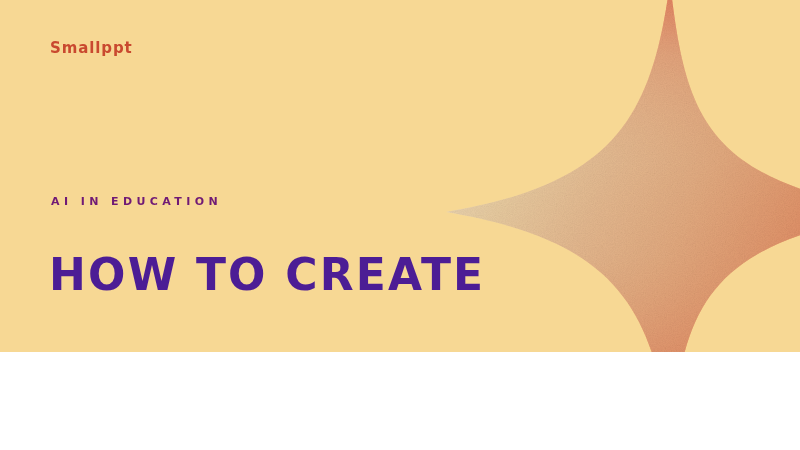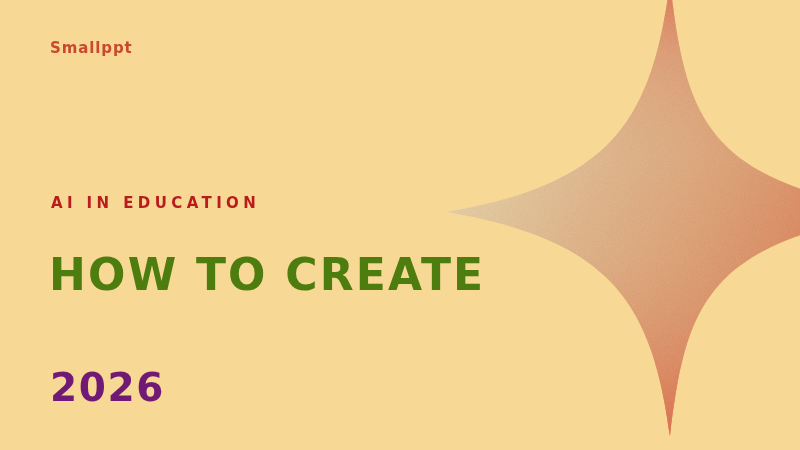--- a/index.html
+++ b/index.html
@@ -4,21 +4,21 @@
 <title>Slide</title>
 <style>
   html, body {
     margin: 0;
     padding: 0;
     background: #ffffff;
   }
   #slide {
     position: relative;
     width: 800px;
-    height: 450px;
+    height: 352px;
     overflow: hidden;
     background: #f7d894;
     font-family: "DejaVu Sans", "Liberation Sans", sans-serif;
     -webkit-font-smoothing: antialiased;
   }
 
   
   #sparkle-layer {
     position: absolute;
     left: 0; top: 0;
@@ -38,39 +38,39 @@
     color: #c9492f;
     line-height: 1;
     white-space: nowrap;
   }
 
   
   #eyebrow {
     position: absolute;
     left: 51px;
     top: 196px;
-    font-size: 15px;
+    font-size: 11px;
     font-weight: 700;
     letter-spacing: 4.4px;
-    color: #b91c1c;
+    color: #701a75;
     line-height: 1;
     white-space: nowrap;
   }
 
   
   #headline {
     position: absolute;
     left: 49px;
     top: 224px;
     width: 520px;
     font-size: 44px;
     font-weight: 700;
     letter-spacing: 2.2px;
     line-height: 43px;
-    color: #4d7c0f;
+    color: #4c1d95;
     text-transform: uppercase;
   }
   #headline .hl-line { display: block; white-space: nowrap; }
 
   
   #year {
     position: absolute;
     left: 50px;
     top: 368px;
     font-size: 39px;

